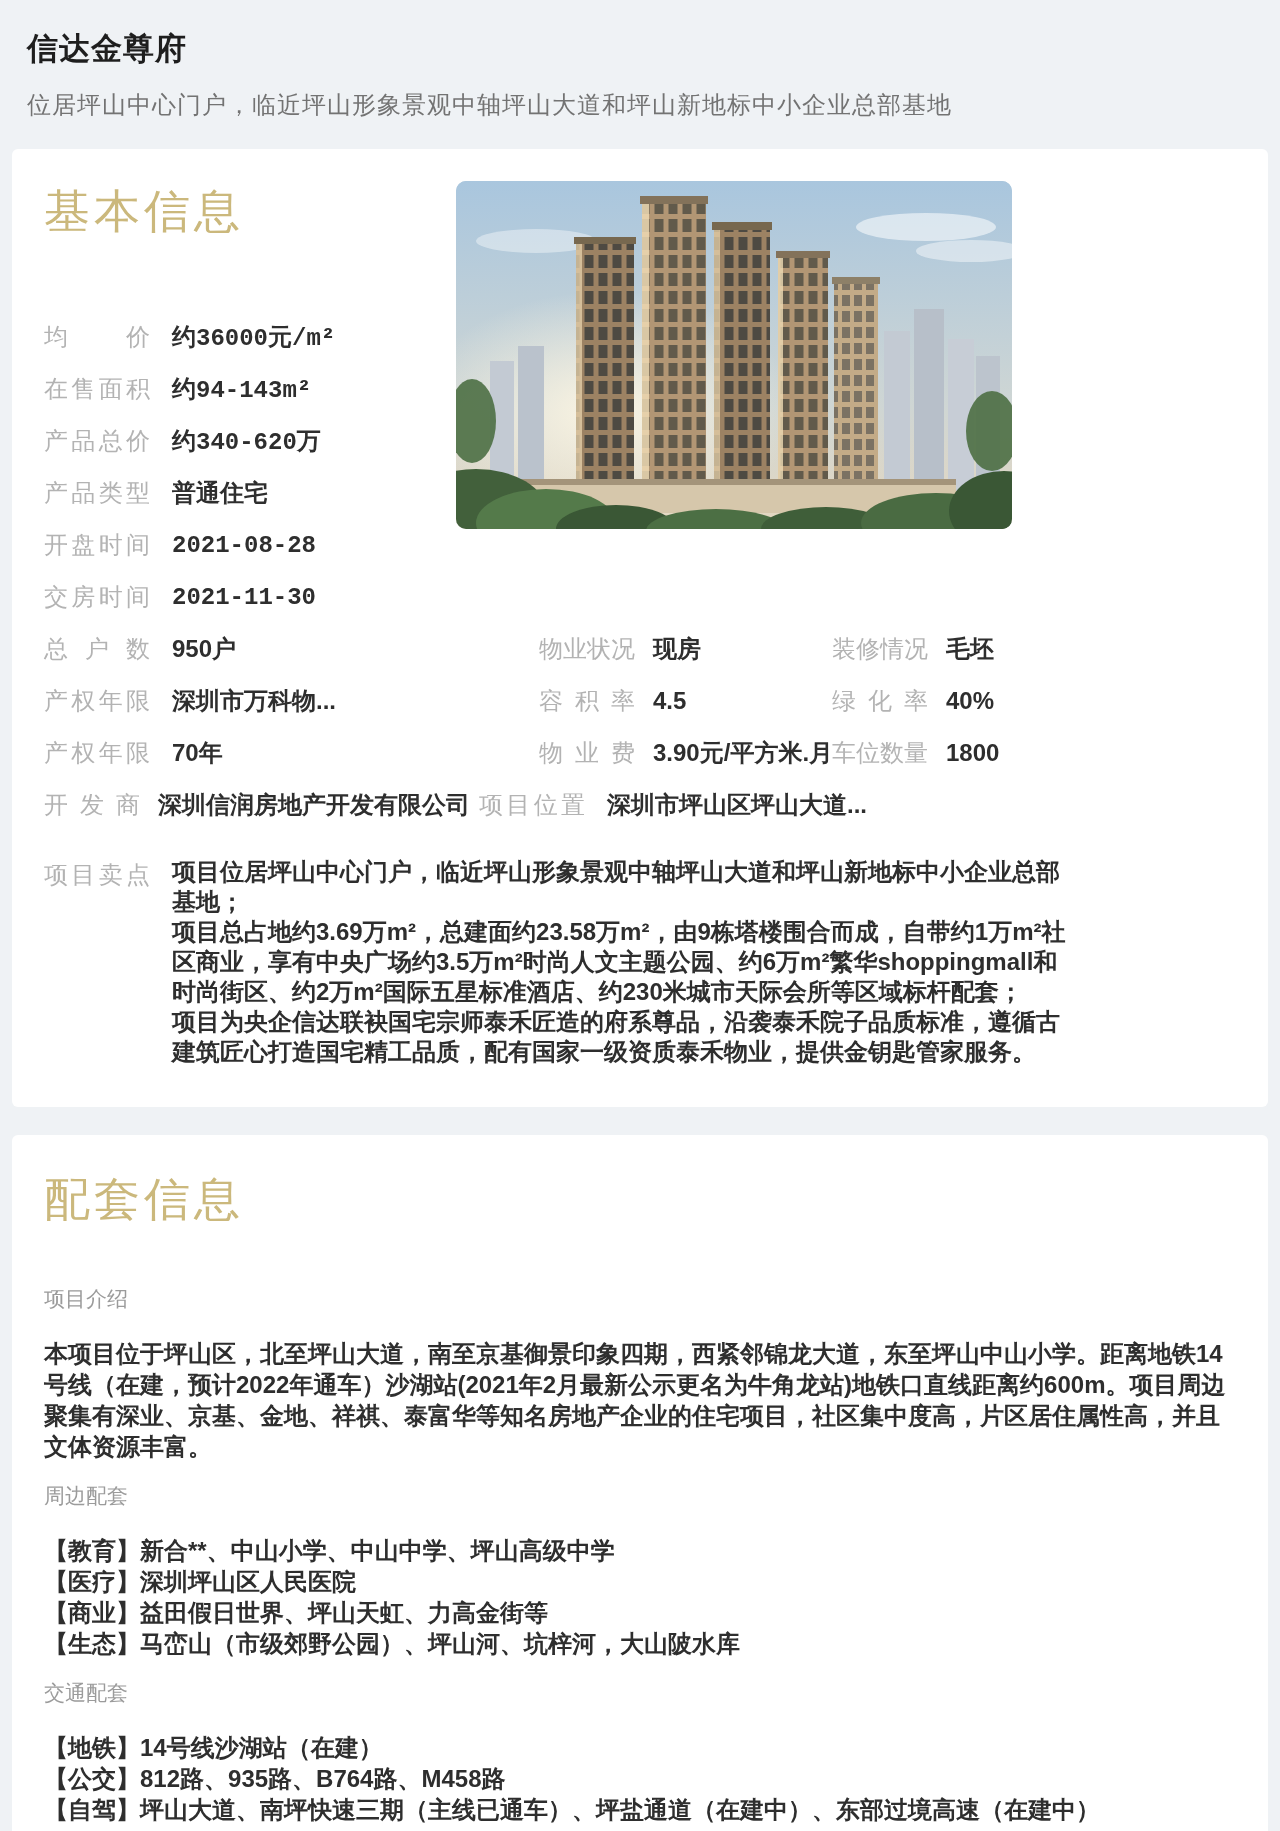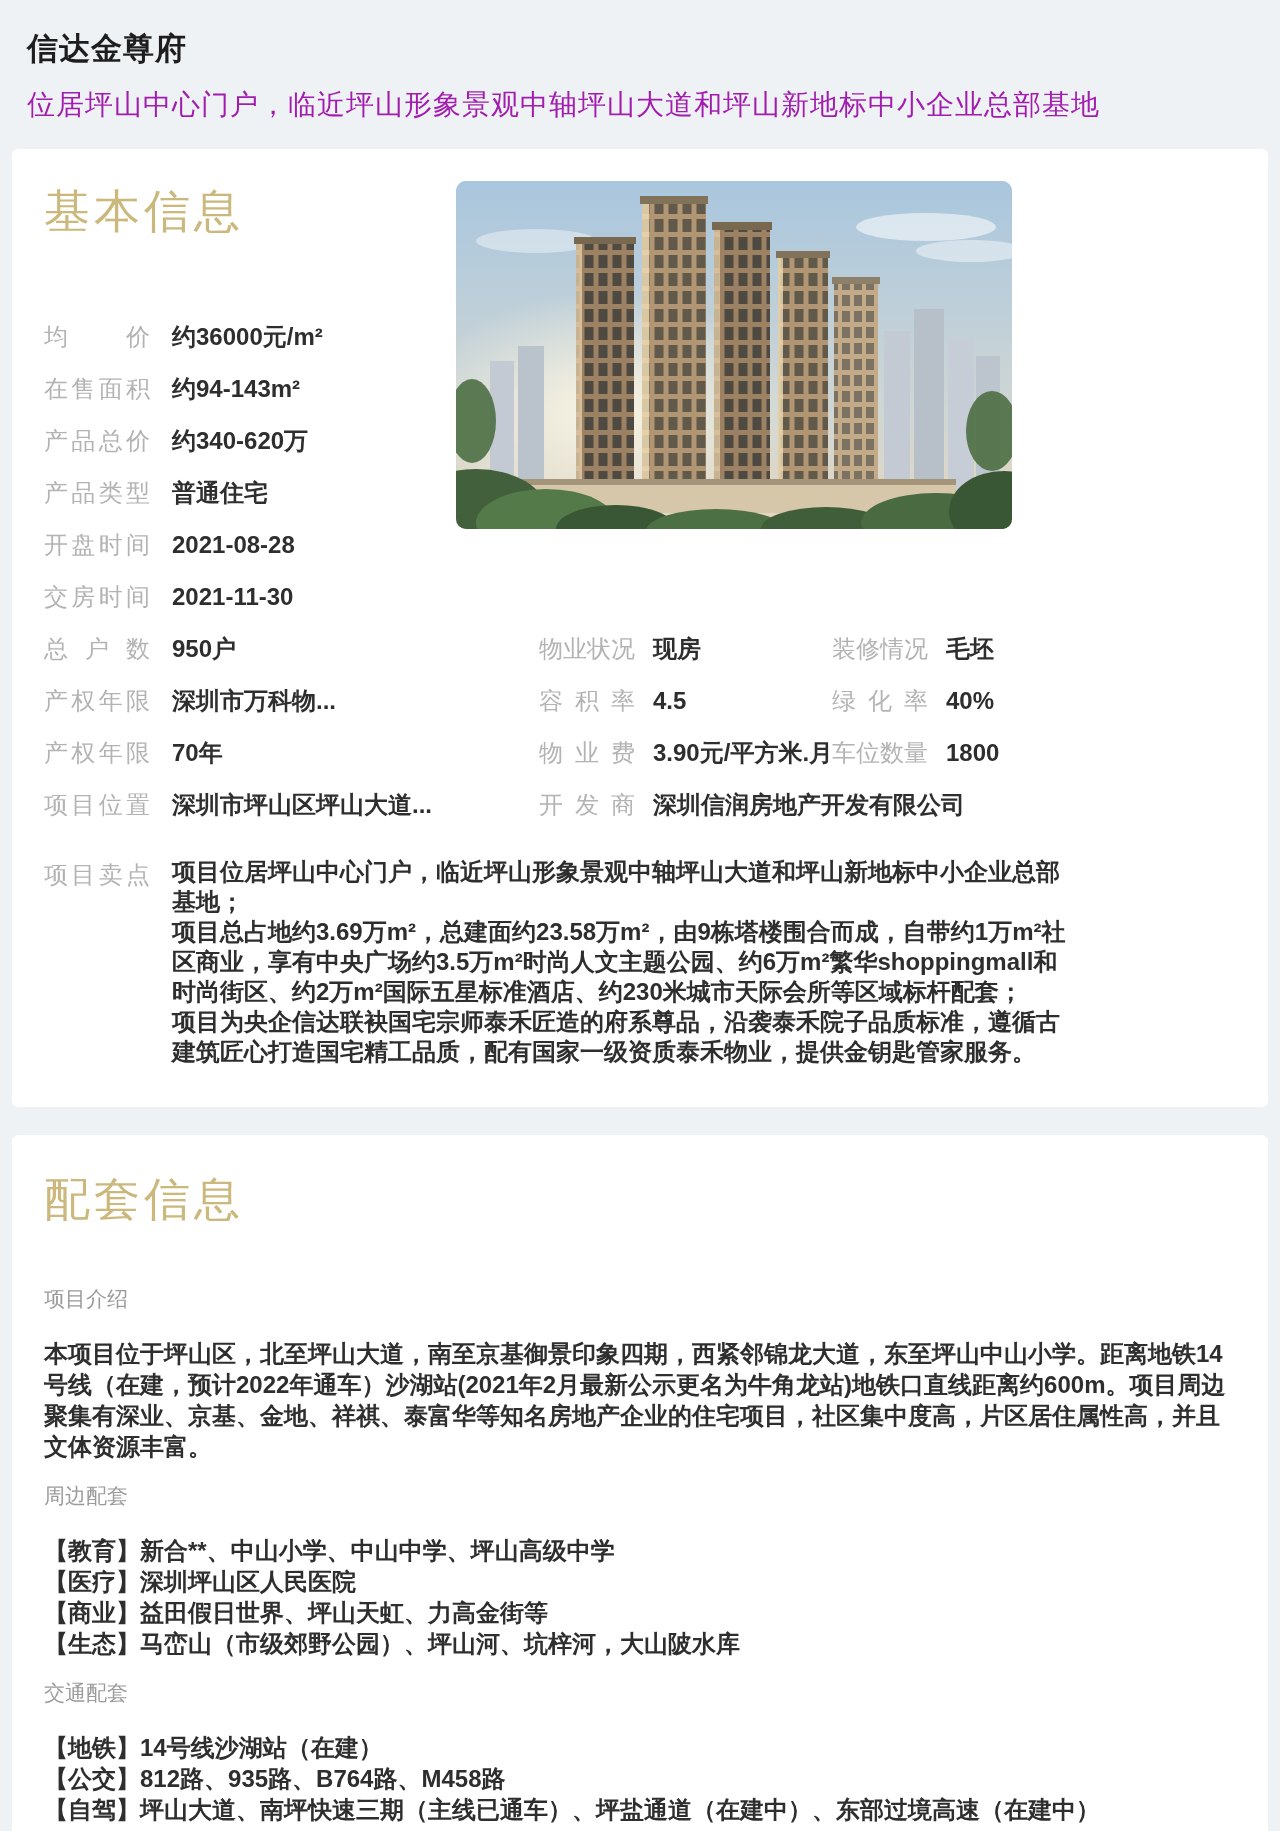--- a/index.html
+++ b/index.html
@@ -2,36 +2,36 @@
 <html><head>
 <meta charset="utf-8">
 <style>
   * { box-sizing: border-box; }
   html,body { margin:0; padding:0; }
   body { background:#eff2f5; font-family:"Liberation Sans", sans-serif; }
   .page { position:relative; width:1280px; height:1831px; overflow:hidden; background:#eff2f5; }
 
   .page-title { margin:0; padding:30px 26px 0 27px; font-size:31px; line-height:37px;
     font-weight:700; color:#1e1e1e; letter-spacing:1px; }
-  .page-subtitle { margin:24px 27px 0; font-size:28px; line-height:28px;
-    color:#a21caf; letter-spacing:1px; }
+  .page-subtitle { margin:24px 27px 0; font-size:24px; line-height:28px;
+    color:#737373; letter-spacing:1px; }
 
   .card { background:#ffffff; border-radius:6px; margin:0 12px; }
   .card1 { margin-top:30px; padding:32px 32px 40px; position:relative; }
   .card2 { margin-top:28px; padding:34px 32px 40px; }
 
   .section-title { font-size:46px; line-height:60px; color:#cbb87c;
     letter-spacing:4px; font-weight:500; }
 
   
   .photo { position:absolute; top:32px; left:444px; width:556px; height:348px;
     border-radius:10px; overflow:hidden; background:#b7cede; }
   .photo svg { display:block; }
 
-  .col-left { margin-top:70px; width:412px; }
+  .col-left { margin-top:70px; width:412px;font-family:Liberation Mono, monospace; }
   .row { height:52px; display:flex; align-items:center; font-size:24px; }
   .row-wide { height:52px; display:flex; align-items:center; font-size:24px;gap:9px; }
   .lbl { display:inline-block; width:106px; min-width:106px; text-align:justify;
     text-align-last:justify; color:#b3b3b3; margin-right:22px; font-weight:400; }
   .val { color:#2e2e2e; font-weight:600; white-space:nowrap; }
   .pair { display:flex; align-items:center; }
   .pair-l { width:486px; min-width:486px; }
   .pair-r1 { width:284px; min-width:284px; }
   .lbl-r { display:inline-block; width:96px; min-width:96px; text-align:justify;
     text-align-last:justify; color:#b3b3b3; margin-right:18px; }
@@ -193,27 +193,27 @@
         <span class="lbl-r">物业费</span>
         <span class="val">3.90元/平方米.月</span>
       </div>
       <div class="pair">
         <span class="lbl-r">车位数量</span>
         <span class="val">1800</span>
       </div>
     </div>
 
     <div class="row-wide">
+      <div class="pair">
+        <span class="lbl-r">开发商</span>
+        <span class="val">深圳信润房地产开发有限公司</span>
+      </div>
       <div class="pair pair-l">
         <span class="lbl">项目位置</span>
         <span class="val">深圳市坪山区坪山大道...</span>
-      </div>
-      <div class="pair">
-        <span class="lbl-r">开发商</span>
-        <span class="val">深圳信润房地产开发有限公司</span>
       </div>
     </div>
 
     <div class="sp-row">
       <span class="lbl">项目卖点</span>
       <div class="sp-text">
         <p>项目位居坪山中心门户，临近坪山形象景观中轴坪山大道和坪山新地标中小企业总部基地；</p>
         <p>项目总占地约3.69万m²，总建面约23.58万m²，由9栋塔楼围合而成，自带约1万m²社区商业，享有中央广场约3.5万m²时尚人文主题公园、约6万m²繁华shoppingmall和时尚街区、约2万m²国际五星标准酒店、约230米城市天际会所等区域标杆配套；</p>
         <p>项目为央企信达联袂国宅宗师泰禾匠造的府系尊品，沿袭泰禾院子品质标准，遵循古建筑匠心打造国宅精工品质，配有国家一级资质泰禾物业，提供金钥匙管家服务。</p>
       </div>

